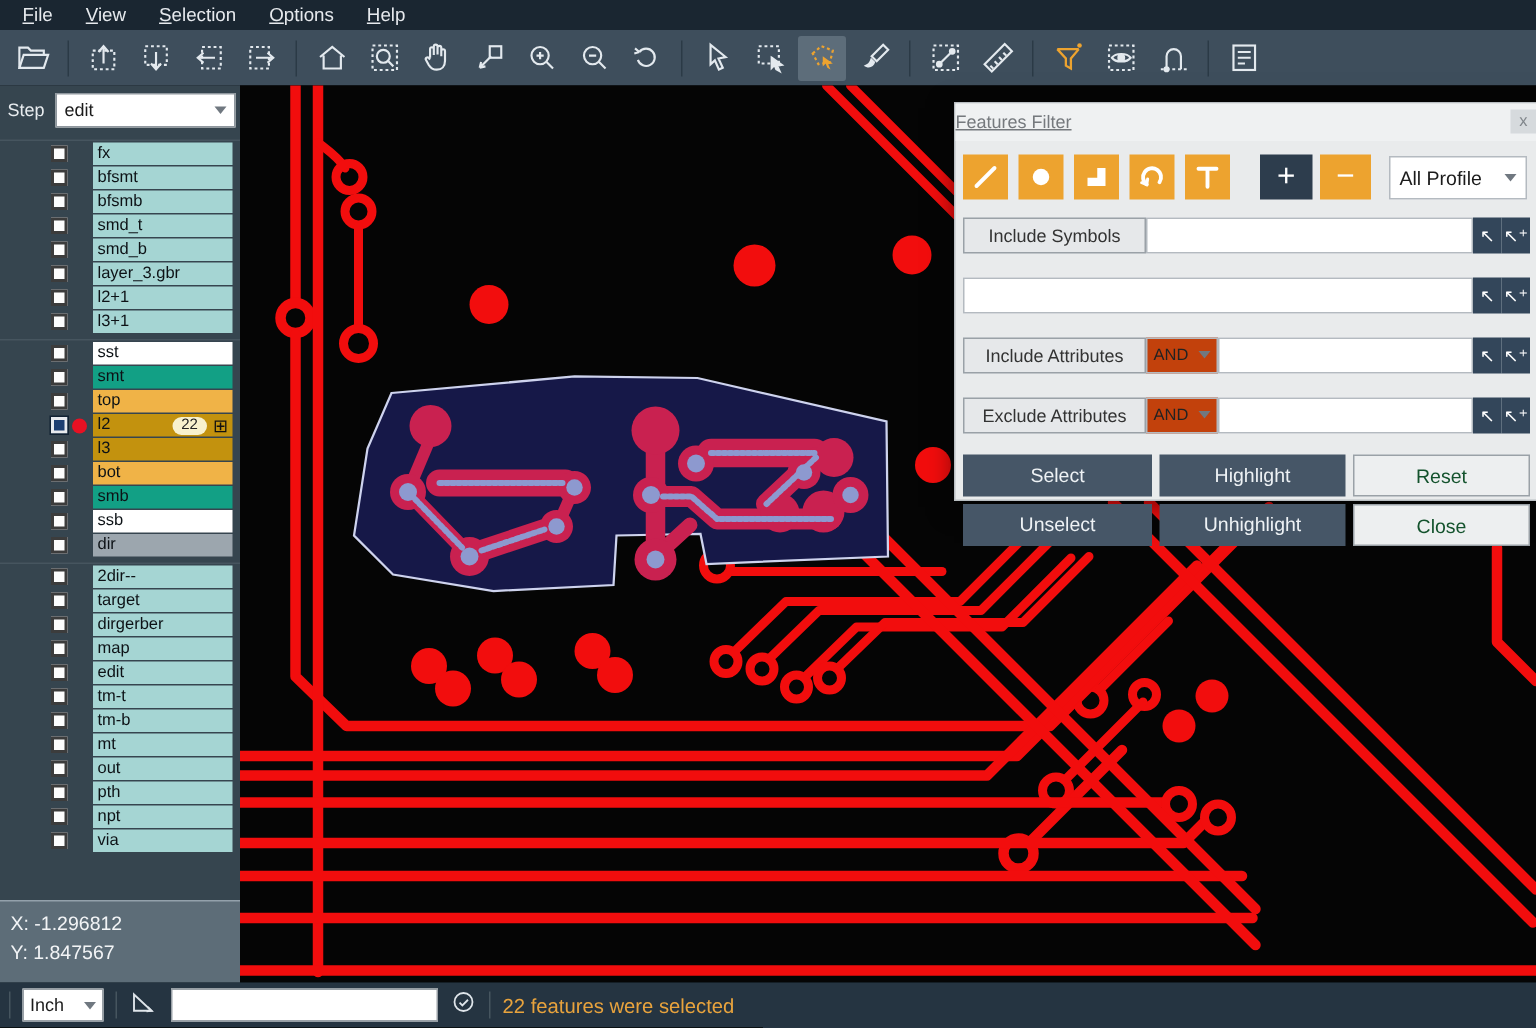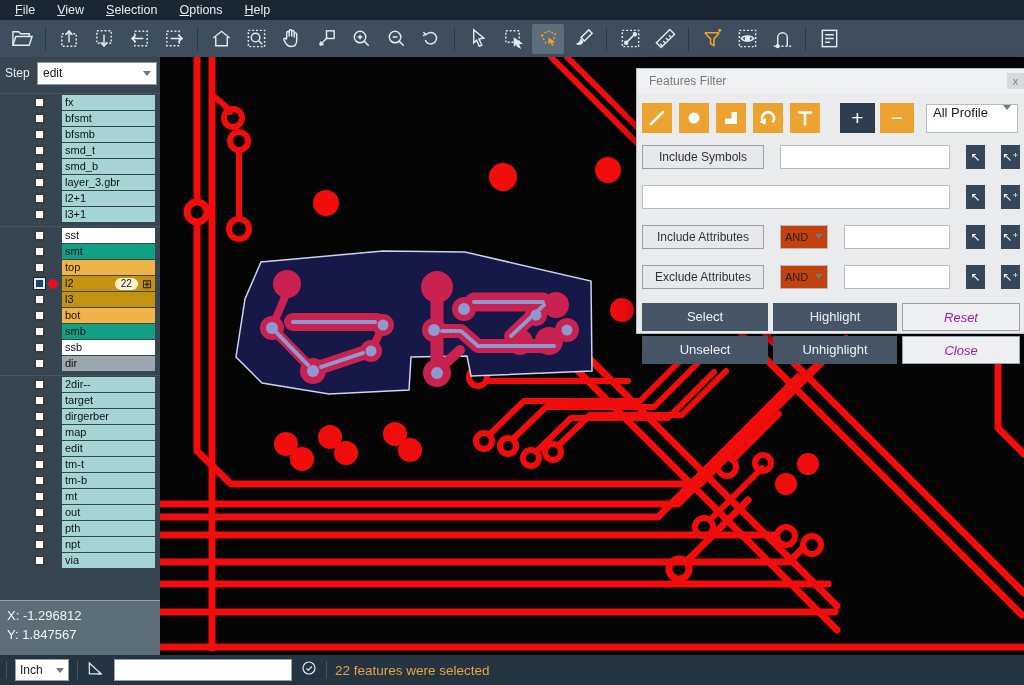--- a/index.html
+++ b/index.html
@@ -55,47 +55,47 @@
   .coord-panel div { margin-bottom:4px; }
 
   
   .canvas { position:absolute; left:160px; top:57px; width:864px; height:598px; background:#050505; }
 
   
   .dialog { position:absolute; left:636px; top:68px; width:390px; height:266px;
     background:#e9ebec; border:1px solid #b9bec2; box-shadow:0 4px 16px rgba(0,0,0,.5);
     font-size:12px; }
   .d-title { height:25px; background:#eff1f2; color:#75797d; font-size:12px;
-    line-height:25px; padding-left:12px; position:relative; }
+    line-height:25px; position:relative;text-decoration:underline; }
   .d-close { position:absolute; right:1px; top:4px; width:17px; height:16px;
     background:#d6dadd; color:#80868b; text-align:center; line-height:16px; font-size:11px; }
   .f-tools { display:flex; align-items:center; margin:9px 5px 0 5px; }
   .shape-btn { width:30px; height:30px; background:#eda32f; margin-right:7px;
     display:flex; align-items:center; justify-content:center; }
   .plus-btn { width:35px; height:30px; background:#2d3d4d; color:#fff; font-size:21px;
     display:flex; align-items:center; justify-content:center; margin-left:13px; }
   .minus-btn { width:34px; height:30px; background:#eda32f; color:#fff; font-size:21px;
     display:flex; align-items:center; justify-content:center; margin-left:5px; }
   .profile-select { margin-left:12px; width:92px; height:29px; background:#fff;
-    border:1px solid #b4bac0; display:flex; align-items:flex-start; justify-content:space-between;
+    border:1px solid #b4bac0; display:flex; align-items:center; justify-content:space-between;
     padding:0 6px; font-size:13px; color:#1b1b1b; }
   .f-rows { margin-top:6px; }
-  .f-row { display:flex; align-items:center; margin:5px 5px 0 5px; gap:16px; height:35px; }
+  .f-row { display:flex; align-items:center; margin:5px 5px 0 5px; gap:0; height:35px; }
   .f-label { width:122px; flex:none; background:#e6e8ea; border:1px solid #9aa1a7;
     text-align:center; line-height:22px; height:24px; font-size:12px; color:#333; }
   .f-op { width:48px; flex:none; background:#c2410c; border:1px solid #b4bac0; height:24px;
     display:flex; align-items:center; justify-content:space-between; padding:0 4px; font-size:11px; color:#222; }
   .f-input { flex:1; min-width:0; height:24px; border:1px solid #b4bac0; background:#fff;
     font-size:12px; padding:0 4px; outline:none; }
   .f-arrow { width:19px; height:24px; flex:none; background:#33465a; color:#fff;
     display:flex; align-items:center; justify-content:center; font-size:12px; }
   .f-btns { display:grid; grid-template-columns:126px 124px 1fr; gap:5px; margin:9px 5px 0 5px; }
   .f-btn { height:28px; line-height:28px; text-align:center; font-size:13px; cursor:default; }
   .f-btn.dark { background:#465667; color:#eef2f5; }
-  .f-btn.light { background:#edeff0; border:1px solid #9aa1a7; color:#a21caf;font-style:italic; }
+  .f-btn.light { background:#edeff0; border:1px solid #9aa1a7; color:#14532d; }
 
   
   .statusbar { position:absolute; left:0; top:655px; width:1024px; height:30px;
     background:#253441; display:flex; align-items:center; padding:0 6px; gap:8px; }
   .ssep { width:1px; height:18px; background:#46555f; }
   .unit-select { width:54px; height:22px; background:#fff; border:1px solid #9aa1a7;
     display:flex; align-items:center; justify-content:space-between; padding:0 4px;
     font-size:12px; color:#1b1b1b; }
   .cmd-input { width:178px; height:22px; border:1px solid #9aa1a7; background:#fff;
     font-size:12px; padding:0 4px; outline:none; }

